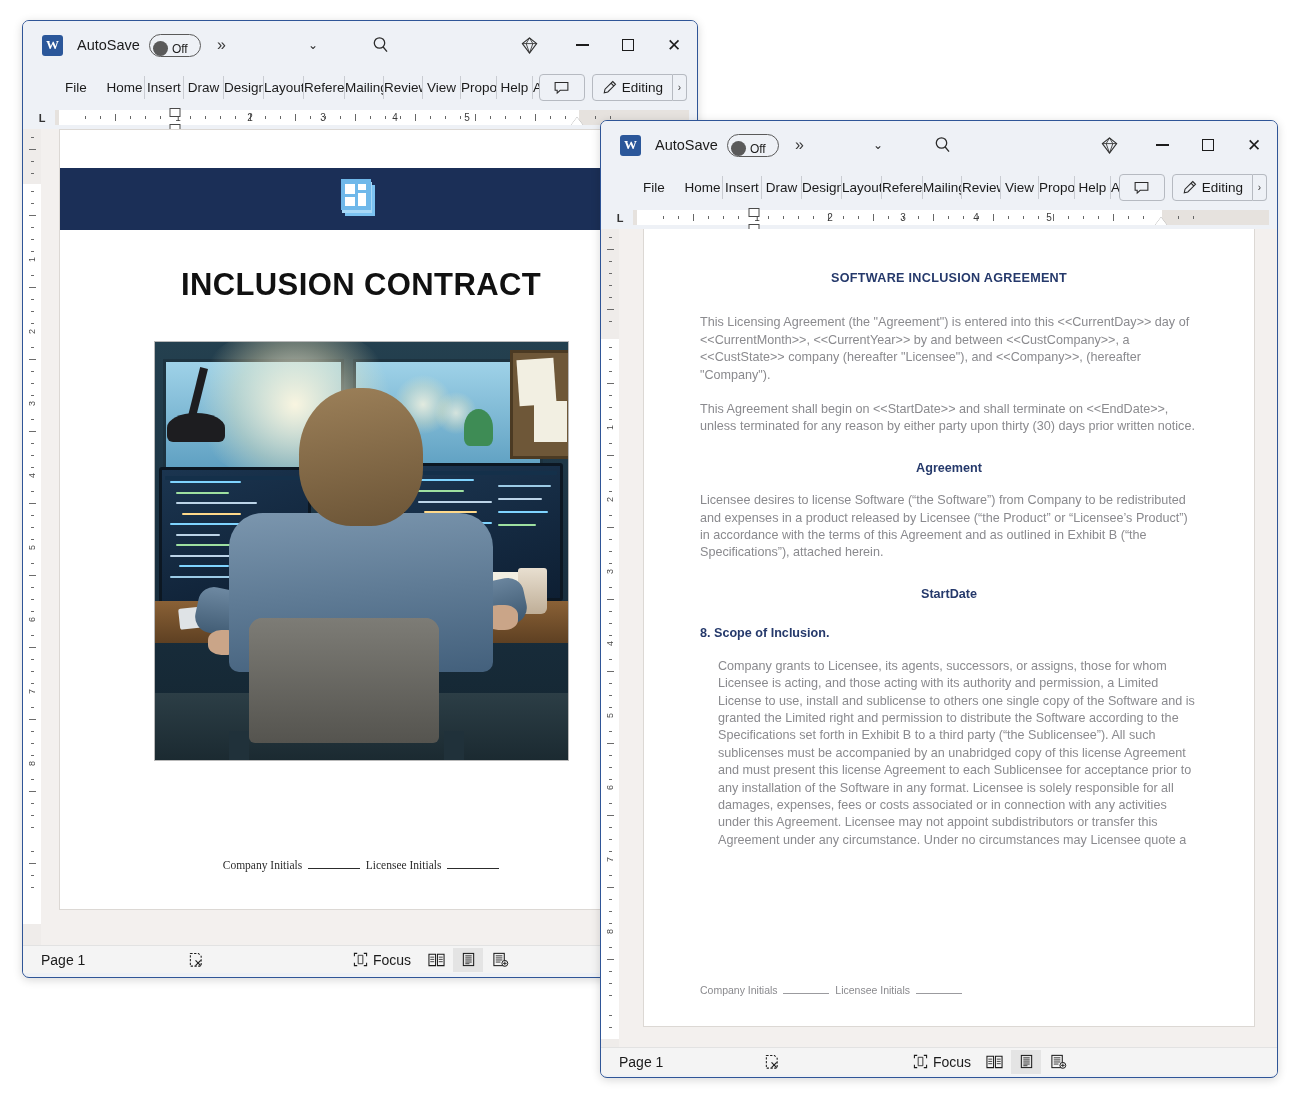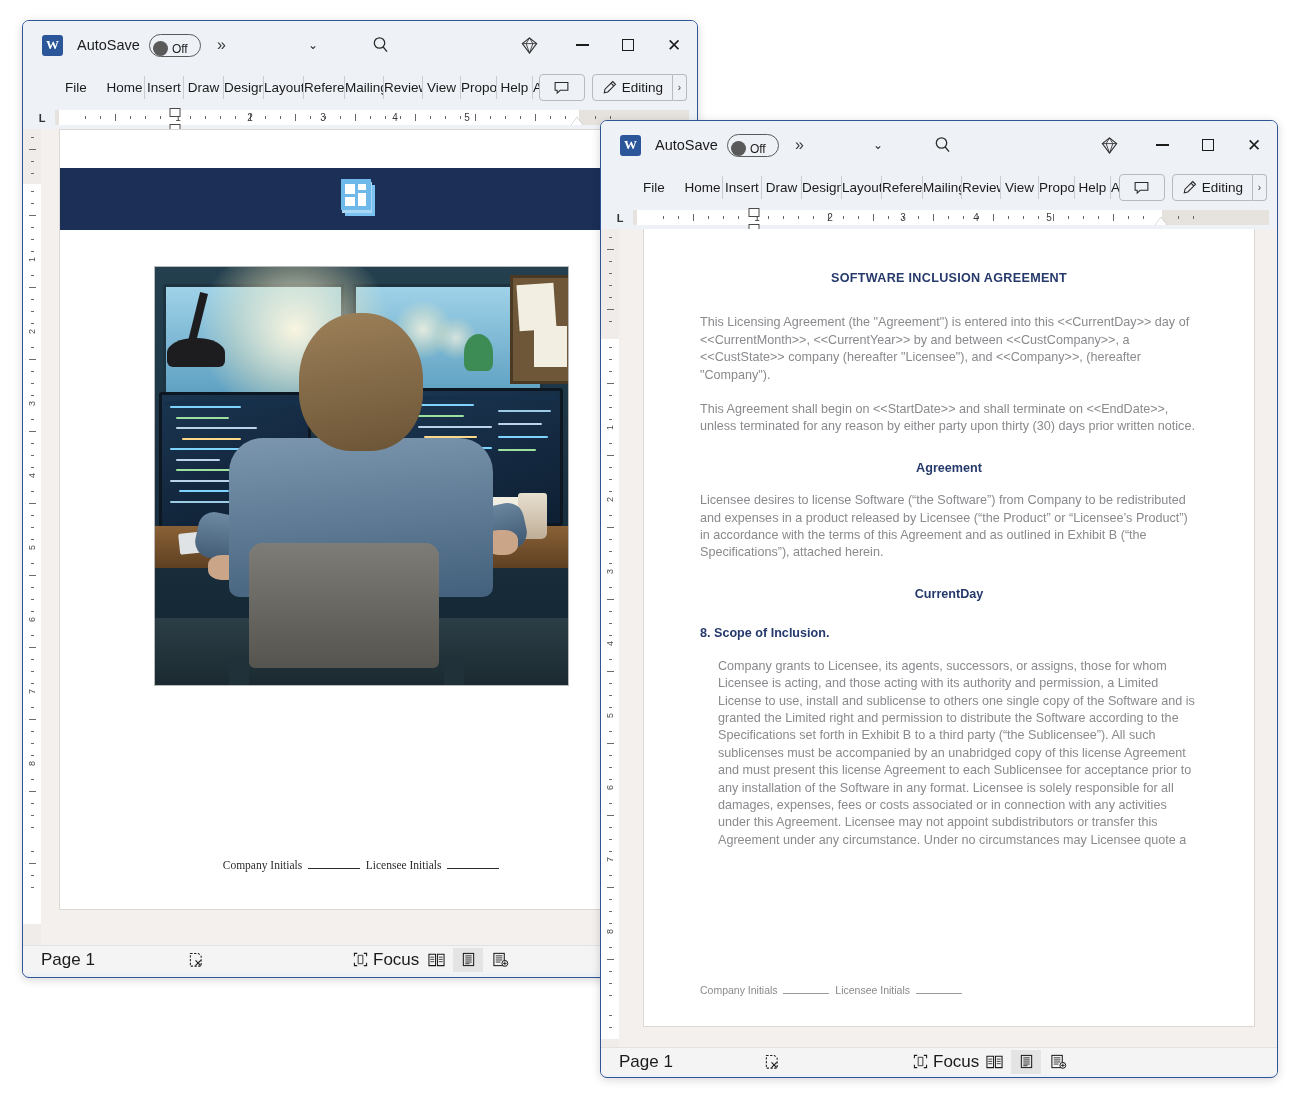--- a/index.html
+++ b/index.html
@@ -221,21 +221,21 @@
   .d2-initials {
     position: absolute; bottom: 30px; left: 56px;
     font-size: 10.5px; color: #8a8a8e;
   }
   .d2-initials .ul { border-bottom: 1px solid #9b9b9f; display: inline-block; width: 46px; }
 
   
   .statusbar {
     height: 28px; background: #f4f4f4; border-top: 1px solid #e2e2e2;
     display: flex; align-items: center; position: relative;
-    font-size: 17px; color: #1b1b1b;
+    font-size: 14px; color: #1b1b1b;
   }
   .sb-page { margin-left: 18px; }
   .sb-proof { position: absolute; }
   .sb-focus { position: absolute; display: flex; align-items: center; gap: 5px; }
   .sb-views { position: absolute; display: flex; align-items: center; gap: 2px; }
   .viewbtn { width: 30px; height: 24px; display: flex; align-items: center; justify-content: center; }
   .viewbtn.active { background: #e4e4e4; }
   svg { display: block; }
 </style>
 </head>
@@ -437,20 +437,21 @@
               <div class="sh2"></div>
               <div class="sh3"></div>
             <div class="w1"></div>
               <div class="w2"></div>
               <div class="w3"></div>
               <div class="w4"></div>
           </div>
         </div>
 
         <div class="doc-title">
+          <div>INCLUSION CONTRACT</div>
         </div>
 
         <div class="doc-photo">
           <div class="ph ph-wall"></div>
           <div class="ph ph-win" style="left:2%;width:44%"></div>
           <div class="ph ph-win" style="left:48%;width:46%"></div>
           <div class="ph ph-glow" style="left:8%;top:-4%;width:52%;height:38%"></div>
           <div class="ph ph-glow" style="left:58%;top:8%;width:14%;height:14%;opacity:.8"></div>
           <div class="ph ph-glow" style="left:68%;top:12%;width:10%;height:10%;opacity:.7"></div>
           <div class="ph ph-plant" style="left:75%;top:16%;width:7%;height:9%"></div>
@@ -747,21 +748,21 @@
       </div>
       <div class="page-gutter" style="width:24px"></div>
 
       <div class="page" style="width:612px;height:800px;margin-top:-2px">
         <div class="d2">
           <div class="h-center">SOFTWARE INCLUSION AGREEMENT</div>
           <p>This Licensing Agreement (the "Agreement") is entered into this &lt;&lt;CurrentDay&gt;&gt; day of &lt;&lt;CurrentMonth&gt;&gt;, &lt;&lt;CurrentYear&gt;&gt; by and between &lt;&lt;CustCompany&gt;&gt;, a &lt;&lt;CustState&gt;&gt; company (hereafter "Licensee"), and &lt;&lt;Company&gt;&gt;, (hereafter "Company").</p>
           <p>This Agreement shall begin on &lt;&lt;StartDate&gt;&gt; and shall terminate on &lt;&lt;EndDate&gt;&gt;, unless terminated for any reason by either party upon thirty (30) days prior written notice.</p>
           <div class="h-sub">Agreement</div>
           <p>Licensee desires to license Software (“the Software”) from Company to be redistributed and expenses in a product released by Licensee (“the Product” or “Licensee’s Product”) in accordance with the terms of this Agreement and as outlined in Exhibit B (“the Specifications”), attached herein.</p>
-          <div class="h-sub">CurrentDay</div>
+          <div class="h-sub">StartDate</div>
           <div class="numhead">8. Scope of Inclusion.</div>
           <p class="indented">Company grants to Licensee, its agents, successors, or assigns, those for whom Licensee is acting, and those acting with its authority and permission, a Limited License to use, install and sublicense to others one single copy of the Software and is granted the Limited right and permission to distribute the Software according to the Specifications set forth in Exhibit B to a third party (“the Sublicensee”). All such sublicenses must be accompanied by an unabridged copy of this license Agreement and must present this license Agreement to each Sublicensee for acceptance prior to any installation of the Software in any format. Licensee is solely responsible for all damages, expenses, fees or costs associated or in connection with any activities under this Agreement. Licensee may not appoint subdistributors or transfer this Agreement under any circumstance. Under no circumstances may Licensee quote a</p>
         </div>
         <div class="d2-initials">
           <span>Company Initials</span>
           &nbsp;<span class="ul"></span>&nbsp;
           <span>Licensee Initials</span>
           &nbsp;<span class="ul"></span>
         </div>
       </div>

